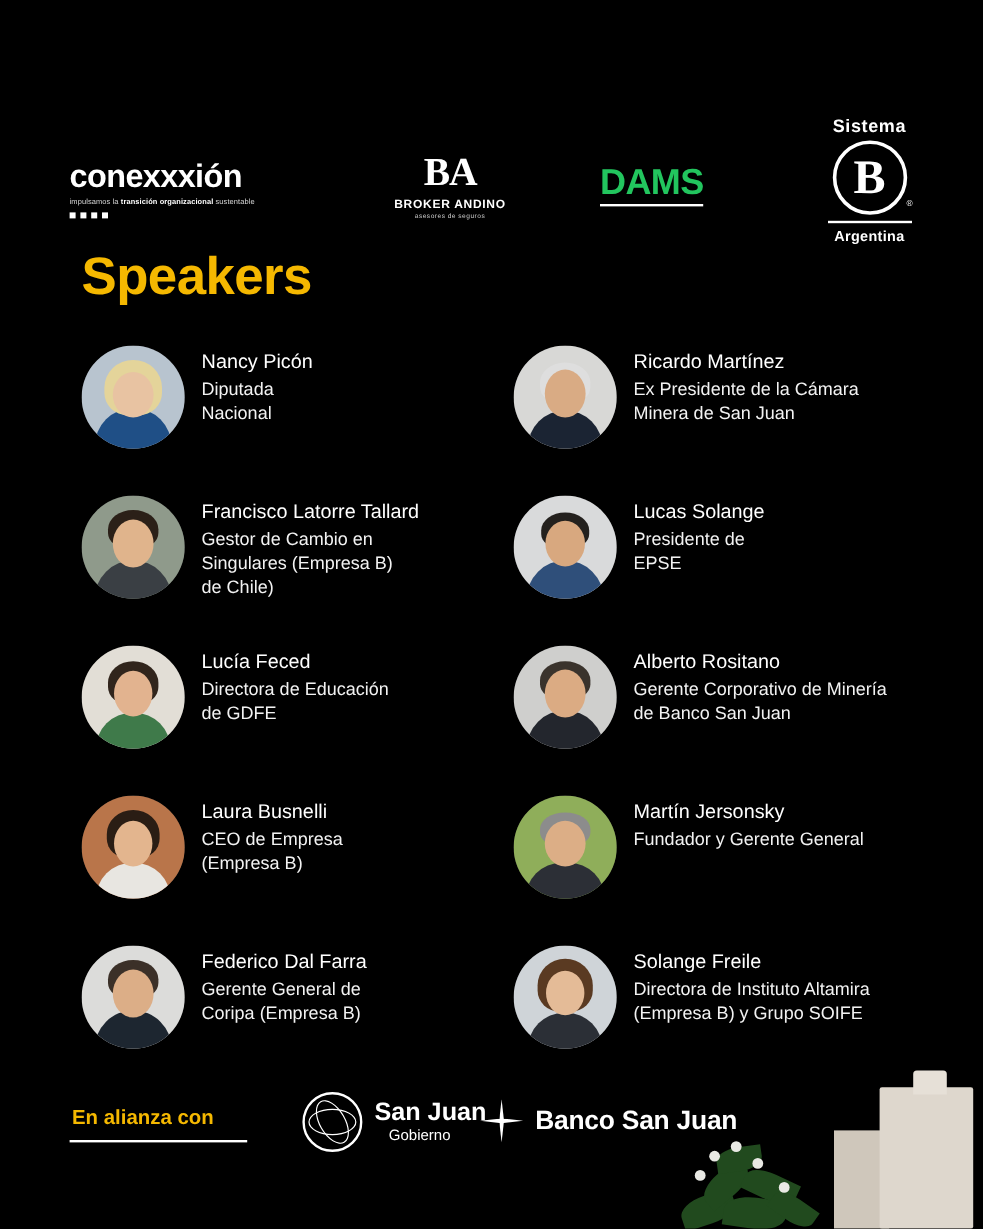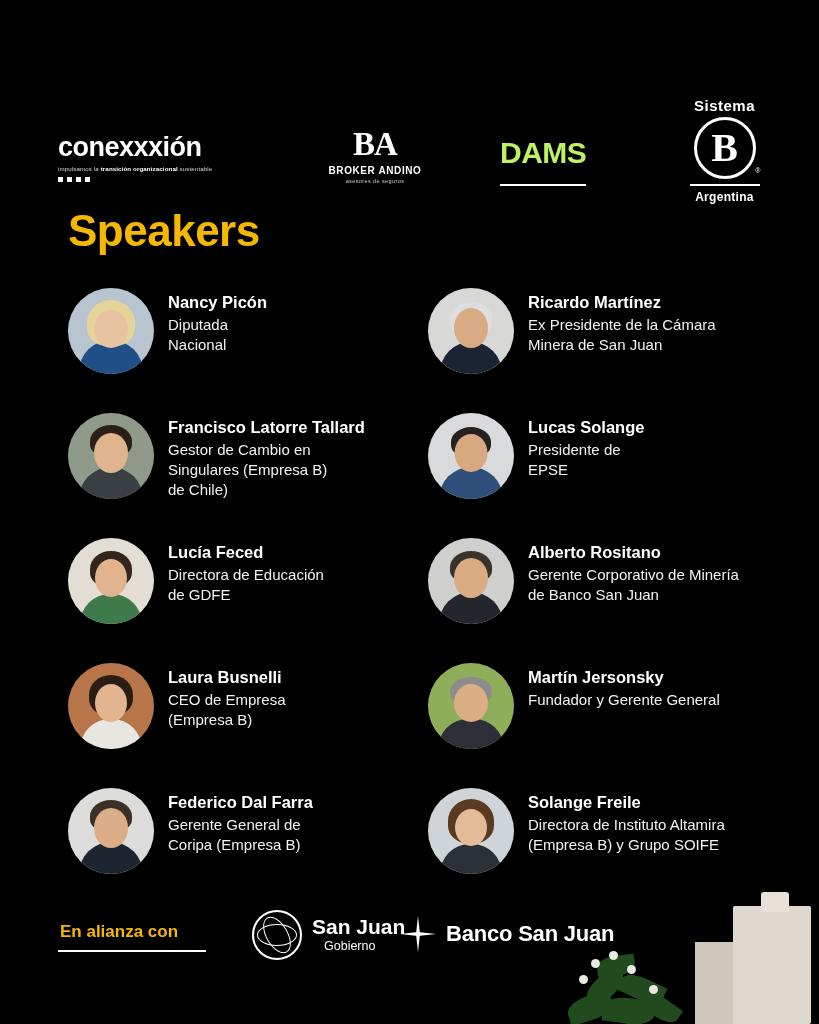--- a/index.html
+++ b/index.html
@@ -70,25 +70,25 @@
     letter-spacing: 0.4px;
     margin-top: 2px;
     color: #cccccc;
   }
 
   .logo-dams { position: absolute; left: 500px; top: 88px; width: 130px; }
   .logo-dams .dams-word {
     font-size: 30px;
     font-weight: bold;
     letter-spacing: -0.5px;
-    color: #bef264;
+    color: #22c55e;
     line-height: 1;
     border-bottom: 2px solid #ffffff;
     display: inline-block;
-    padding-bottom: 16px;
+    padding-bottom: 2px;
   }
 
   .logo-sistemab { position: absolute; left: 667px; top: 47px; width: 115px; text-align: center; }
   .logo-sistemab .sb-top {
     font-size: 15px;
     font-weight: bold;
     letter-spacing: 0.5px;
     color: #ffffff;
   }
   .logo-sistemab .sb-circle {
@@ -165,21 +165,21 @@
   }
   .avatar .hair {
     position: absolute;
     left: 50%;
     transform: translateX(-50%);
     border-radius: 50% 50% 40% 40%;
   }
   .info { padding-left: 14px; padding-top: 4px; }
   .sp-name {
     font-size: 16.5px;
-    font-weight: bold;
+    font-weight: normal;
     color: #ffffff;
     line-height: 1.25;
     margin-bottom: 2px;
   }
   .sp-role {
     font-size: 15px;
     color: #f2f2f2;
     line-height: 1.33;
     font-weight: normal;
   }

